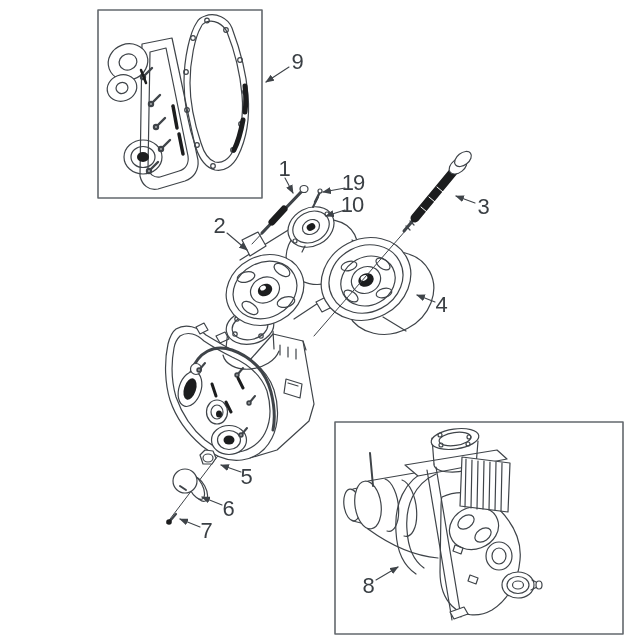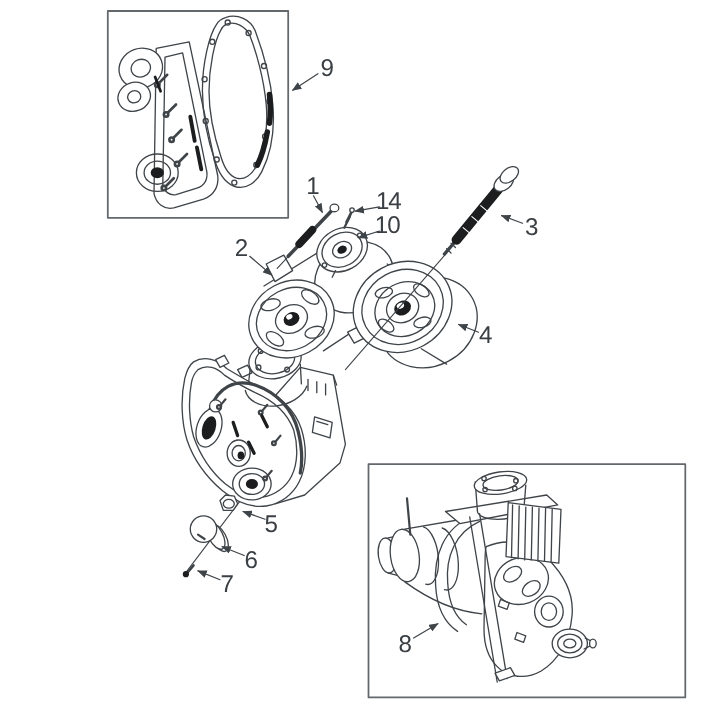--- a/index.html
+++ b/index.html
@@ -306,15 +306,15 @@
 <div class="callout" style="left:284px;top:169px;">1</div>
 <div class="callout" style="left:219px;top:226px;">2</div>
 <div class="callout" style="left:483px;top:207px;">3</div>
 <div class="callout" style="left:441px;top:305px;">4</div>
 <div class="callout" style="left:246px;top:477px;">5</div>
 <div class="callout" style="left:228px;top:509px;">6</div>
 <div class="callout" style="left:206px;top:531px;">7</div>
 <div class="callout" style="left:368px;top:586px;">8</div>
 <div class="callout" style="left:297px;top:62px;">9</div>
 <div class="callout" style="left:352px;top:205px;">10</div>
-<div class="callout" style="left:353px;top:183px;">14</div>
+<div class="callout" style="left:353px;top:183px;">19</div>
 
 </div>
 
 </body></html>

